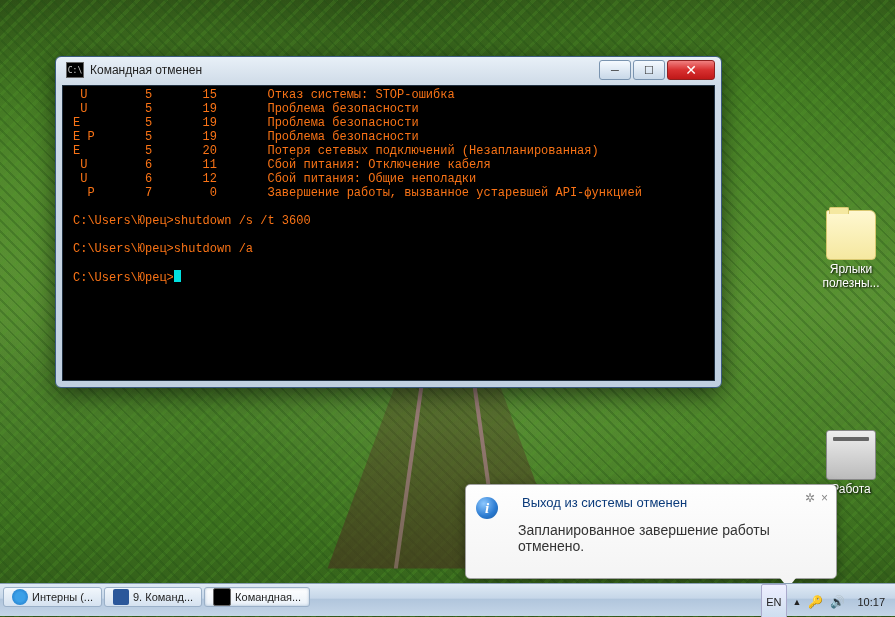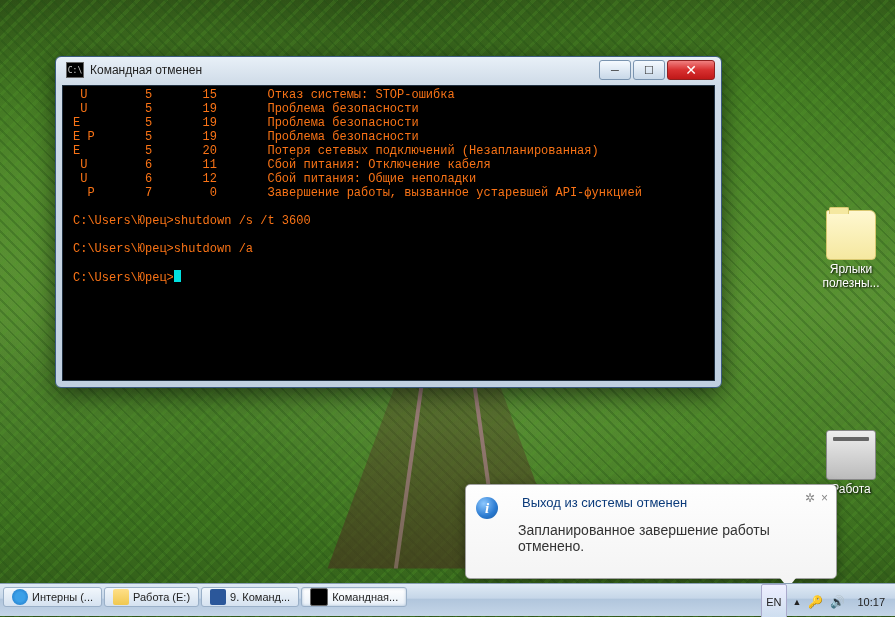--- a/index.html
+++ b/index.html
@@ -139,24 +139,20 @@
     <div class="tail"></div>
   </div>
 
   <div class="taskbar">
     <div class="task-items" id="task-items">
         <div class="task-item">
           <span class="ico ie"></span>
           <span>Интерны (...</span>
         </div>
         <div class="task-item">
-          <span class="ico folder"></span>
-          <span>Работа (E:)</span>
-        </div>
-        <div class="task-item">
           <span class="ico word"></span>
           <span>9. Команд...</span>
         </div>
         <div class="task-item active">
           <span class="ico cmd"></span>
           <span>Командная...</span>
         </div>
       </div>
     <div class="tray">
       <span class="lang">EN</span>

